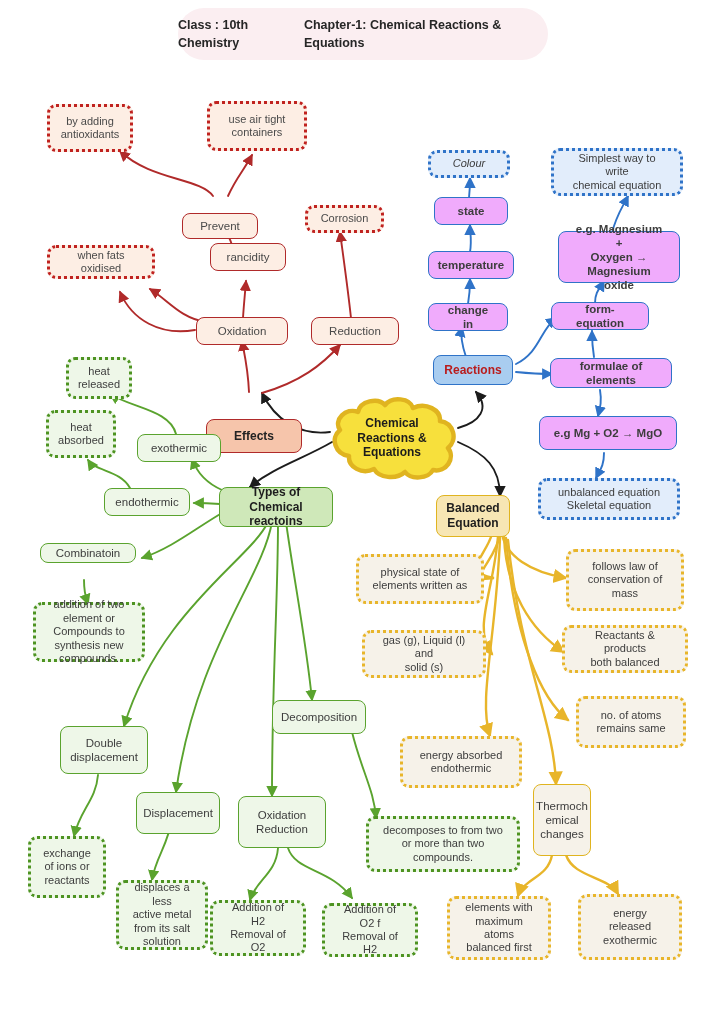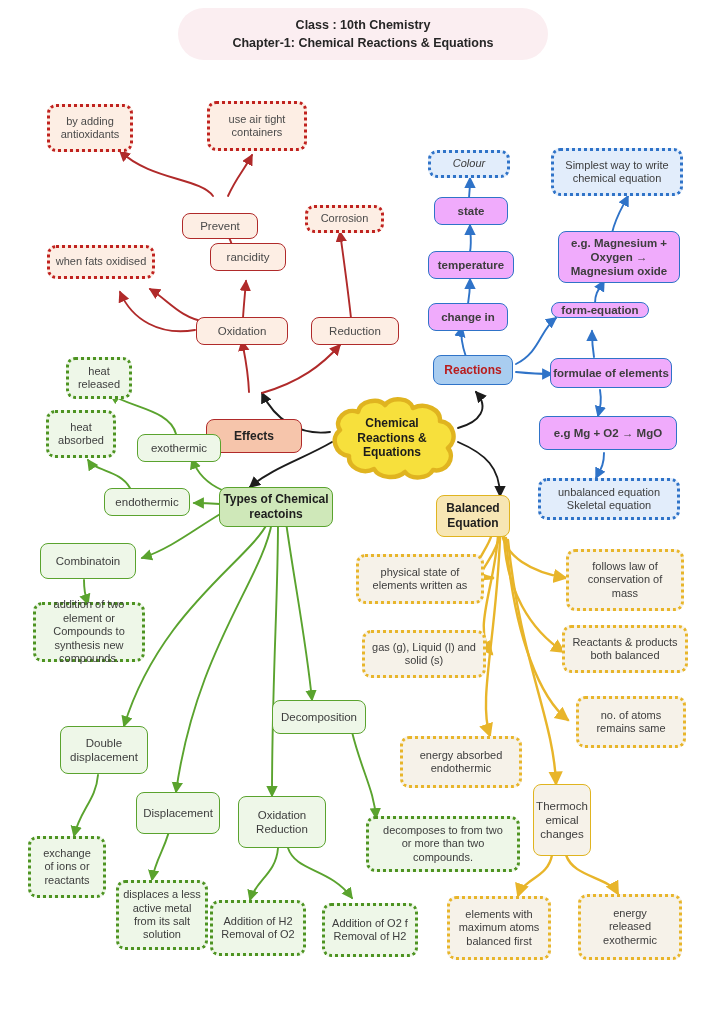--- a/index.html
+++ b/index.html
@@ -11,30 +11,30 @@
   }
   #canvas { position:absolute; inset:0; width:724px; height:1024px; }
   #edges { position:absolute; left:0; top:0; width:724px; height:1024px; pointer-events:none; }
 
   .node {
     position:absolute;
     display:flex; align-items:center; justify-content:center;
     text-align:center;
     border-radius:8px;
     line-height:1.22;
-    padding:3px 0;
+    padding:3px 13px;
     white-space:pre-line;
     z-index:3;
   }
 
   
   .title-banner{
     position:absolute; left:178px; top:8px; width:370px; height:52px;
     background:#fbeef1; border-radius:26px;
-    display:flex; flex-direction:column; align-items:center; justify-content:center;
+    display:flex; flex-direction:row; align-items:center; justify-content:center;
     font-weight:bold; font-size:12.5px; color:#262626; line-height:1.45;
     z-index:3;
   }
 
   
   .n-red-solid{ background:#fdeee4; border:1.6px solid #b02a2a; color:#4a4a4a; font-size:11.5px; }
   .n-red-dotted{ background:#fdeee4; border:3px dotted #c0221f; color:#4a4a4a; font-size:11px; border-radius:9px;}
   .n-effects{ background:#f6c5ab; border:1.8px solid #b02a2a; color:#232323; font-weight:bold; font-size:12px; }
 
   
@@ -258,21 +258,21 @@
   <div class="node n-blue-solid" style="left:558px; top:231px; width:122px; height:52px;">
     <span>e.g. Magnesium +
 Oxygen →
 Magnesium oxide</span>
   </div>
 
   <div class="node n-blue-solid" style="left:428px; top:251px; width:86px;  height:28px;">
     <span>temperature</span>
   </div>
 
-  <div class="node n-blue-solid" style="left:551px; top:302px; width:98px;  height:16px;">
+  <div class="node n-blue-solid" style="left:551px; top:302px; width:98px;  height:28px;">
     <span>form-equation</span>
   </div>
 
   <div class="node n-blue-solid" style="left:428px; top:303px; width:80px;  height:28px;">
     <span>change in</span>
   </div>
 
   <div class="node n-reactions" style="left:433px; top:355px; width:80px;  height:30px;">
     <span>Reactions</span>
   </div>
@@ -306,21 +306,21 @@
 
   <div class="node n-green-solid" style="left:104px; top:488px; width:86px;  height:28px;">
     <span>endothermic</span>
   </div>
 
   <div class="node n-types" style="left:219px; top:487px; width:114px; height:40px;">
     <span>Types of Chemical
 reactoins</span>
   </div>
 
-  <div class="node n-green-solid" style="left:40px;  top:543px; width:96px;  height:36px;">
+  <div class="node n-green-solid" style="left:40px;  top:543px; width:96px;  height:20px;">
     <span>Combinatoin</span>
   </div>
 
   <div class="node n-green-dotted" style="left:33px;  top:602px; width:112px; height:60px;">
     <span>addition of two
 element  or
 Compounds to
 synthesis new
 compounds.</span>
   </div>

